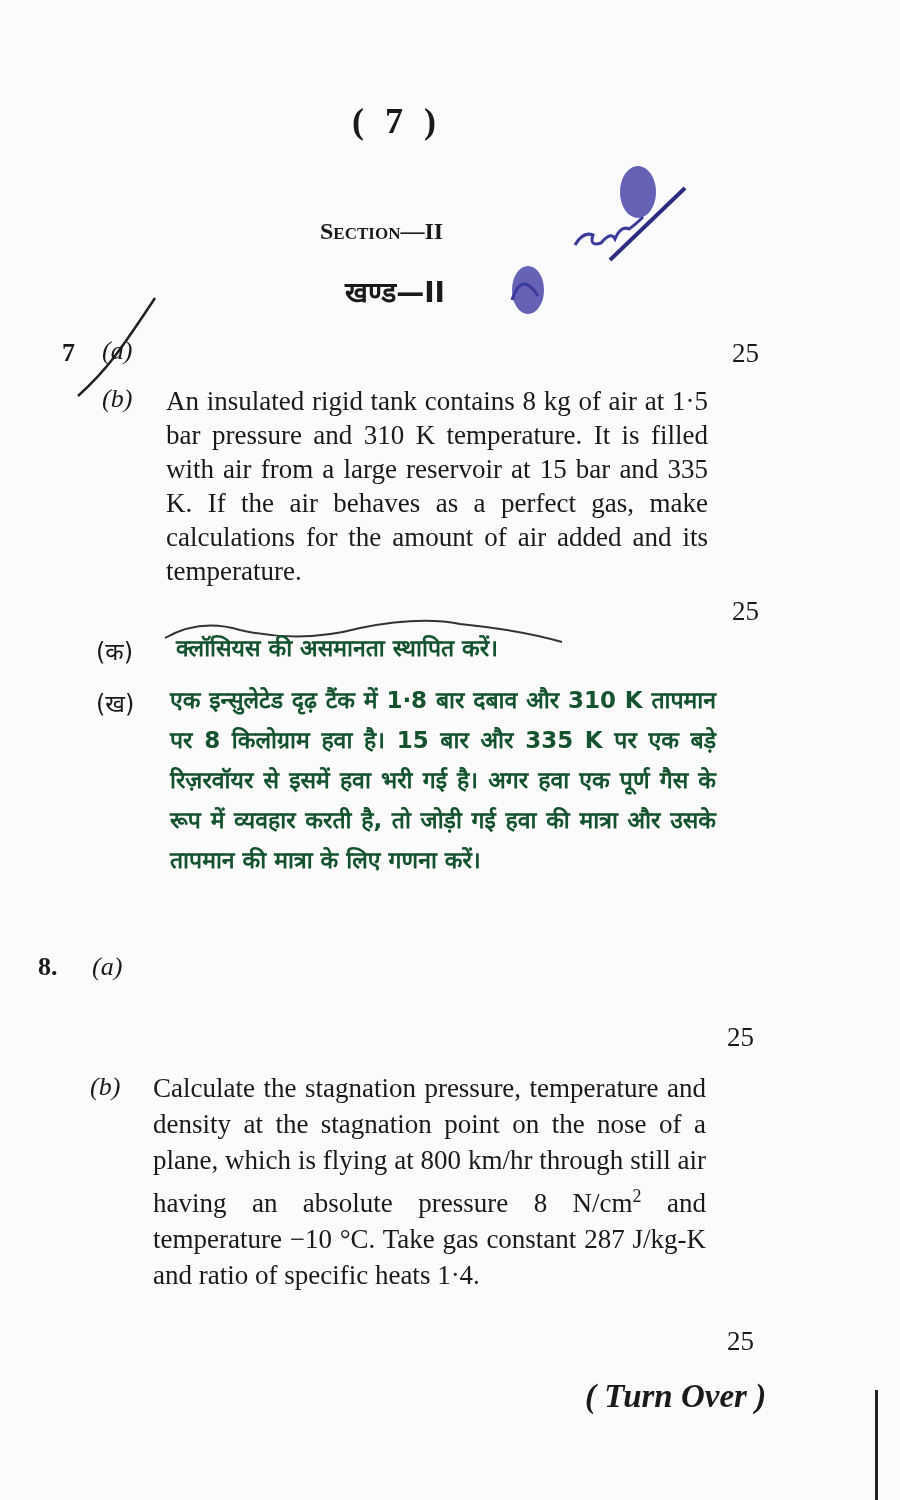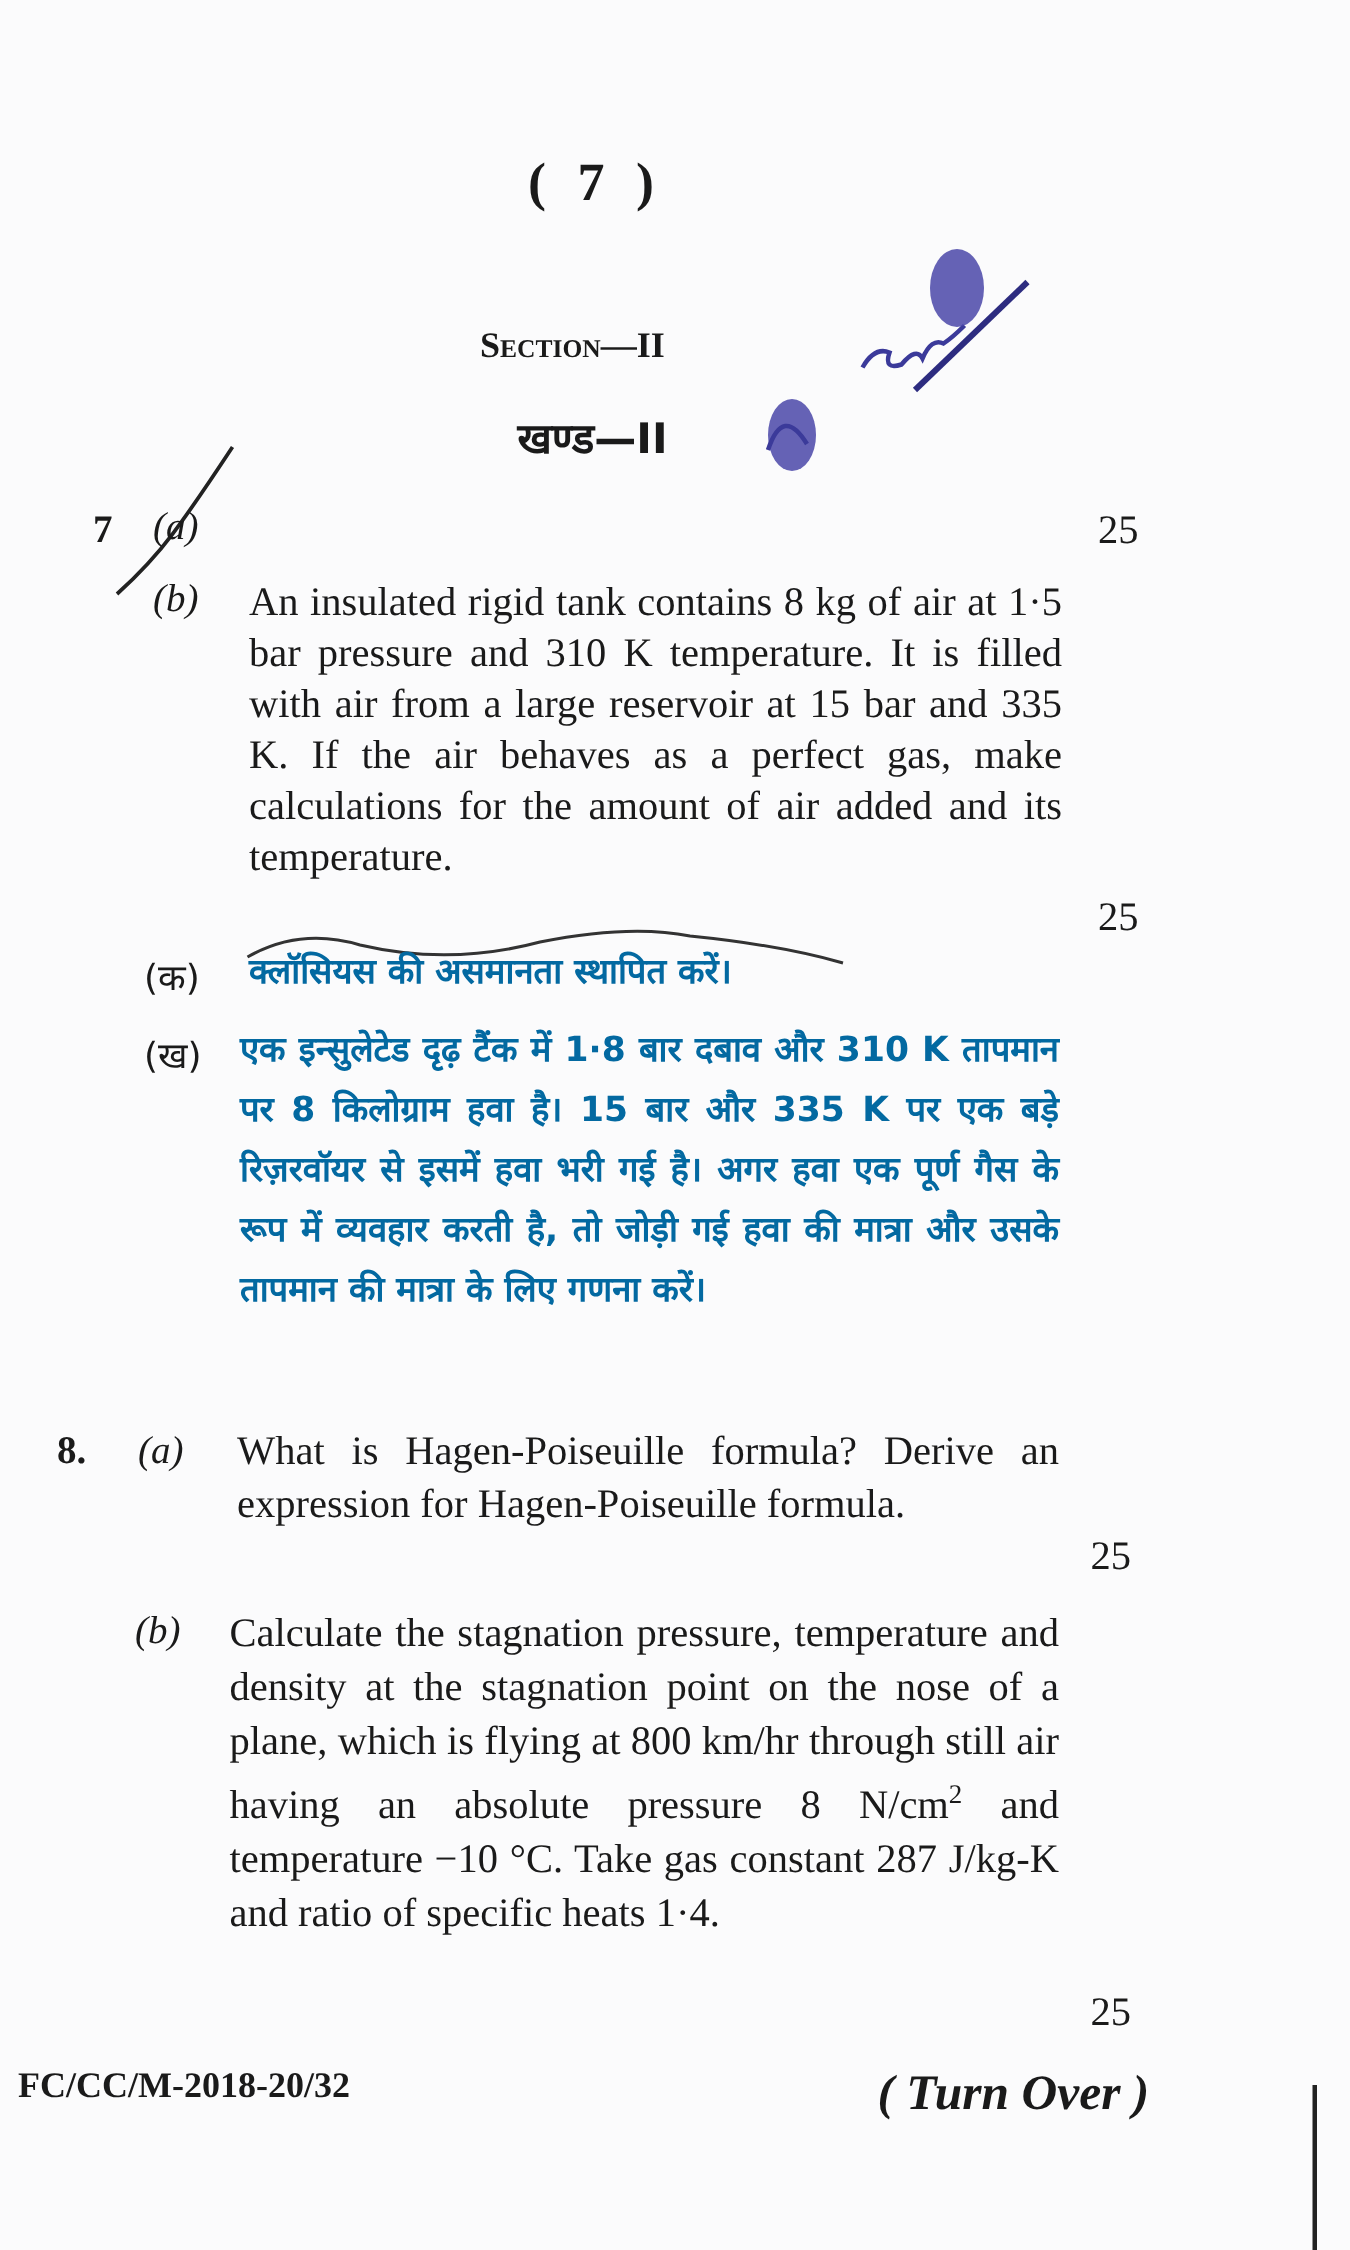--- a/index.html
+++ b/index.html
@@ -29,21 +29,21 @@
     }
     .qnum { position: absolute; font-weight: bold; font-size: 26px; }
     .sub-label { position: absolute; font-style: italic; font-size: 26px; }
     .sub-label-hi { position: absolute; font-size: 24px; font-family: "DejaVu Sans", sans-serif; }
     .body-text {
       position: absolute; text-align: justify; text-align-last: left;
     }
     .body-en { font-size: 27px; line-height: 34px; }
     .body-hi {
       font-family: "DejaVu Sans", sans-serif; font-size: 23px; line-height: 40px;
-      font-weight: bold; color: #0369a1;
+      font-weight: bold; color: #14532d; margin-left: 10px;
     }
     .marks { position: absolute; font-size: 27px; }
     .footer-code {
       position: absolute; left: 12px; top: 1378px;
       font-size: 24px; font-weight: bold;
     }
     .footer-turn {
       position: absolute; left: 585px; top: 1378px;
       font-size: 33px; font-style: italic; font-weight: bold;
     }
@@ -88,23 +88,21 @@
   <div class="marks" style="left:732px; top:596px;">25</div>
 
   <div class="sub-label-hi" style="left:96px; top:634px;">(क)</div>
   <div class="body-text body-hi" style="left:166px; top:628px; width:540px;">क्लॉसियस की असमानता स्थापित करें।</div>
 
   <div class="sub-label-hi" style="left:96px; top:686px;">(ख)</div>
   <div class="body-text body-hi" style="left:160px; top:680px; width:546px;">एक इन्सुलेटेड दृढ़ टैंक में 1·8 बार दबाव और 310 K तापमान पर 8 किलोग्राम हवा है। 15 बार और 335 K पर एक बड़े रिज़रवॉयर से इसमें हवा भरी गई है। अगर हवा एक पूर्ण गैस के रूप में व्यवहार करती है, तो जोड़ी गई हवा की मात्रा और उसके तापमान की मात्रा के लिए गणना करें।</div>
 
   <div class="qnum" style="left:38px; top:952px;">8.</div>
   <div class="sub-label" style="left:92px; top:952px;">(a)</div>
-  <div class="body-text body-en" style="left:158px; top:950px; width:548px; line-height:35px;">What is Hagen-Poiseuille formula? Derive an expression for Hagen-Poiseuille formula.</div>
   <div class="marks" style="left:727px; top:1022px;">25</div>
 
   <div class="sub-label" style="left:90px; top:1072px;">(b)</div>
   <div class="body-text body-en" style="left:153px; top:1070px; width:553px; line-height:36px;"><span>Calculate the stagnation pressure, temperature and density at the stagnation point on the nose of a plane, which is flying at 800 km/hr through still air having an absolute pressure 8 N/cm</span><sup style="font-size:18px;">2</sup><span> and temperature −10 °C. Take gas constant 287 J/kg-K and ratio of specific heats 1·4.</span></div>
   <div class="marks" style="left:727px; top:1326px;">25</div>
 
-  <div class="footer-code">FC/CC/M-2018-20/32</div>
   <div class="footer-turn">( Turn Over )</div>
   <div class="right-rule"></div>
 </div>
 
 </body></html>

